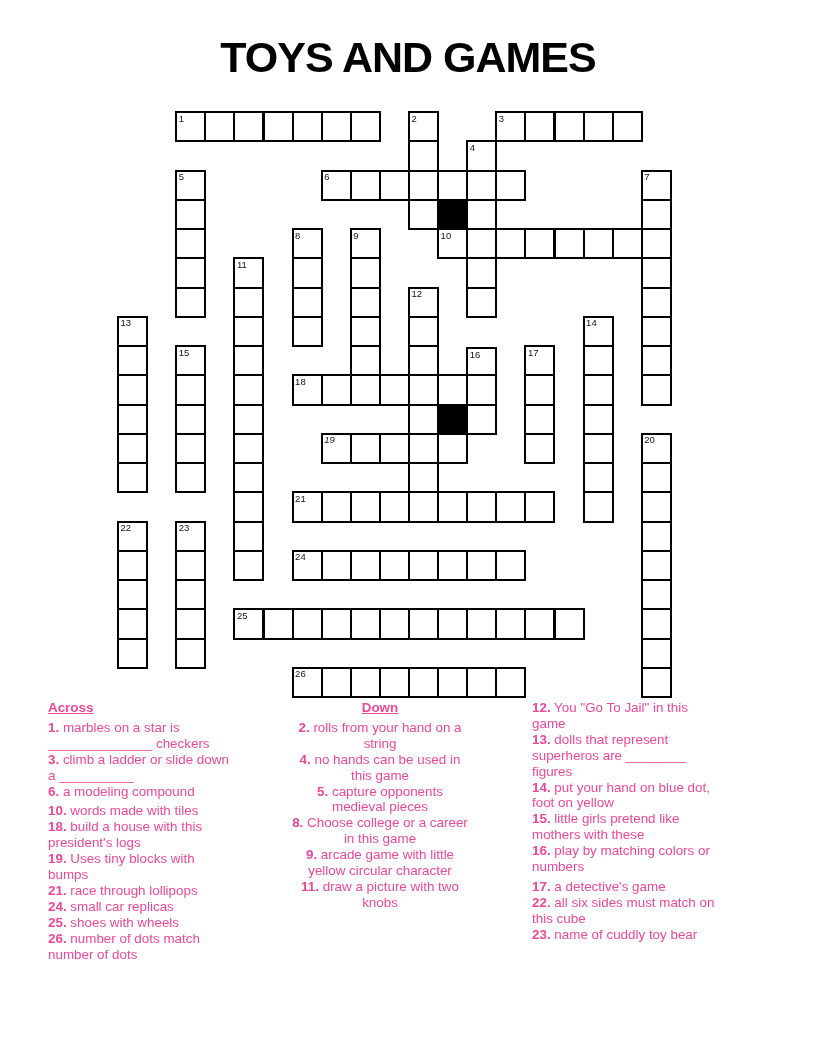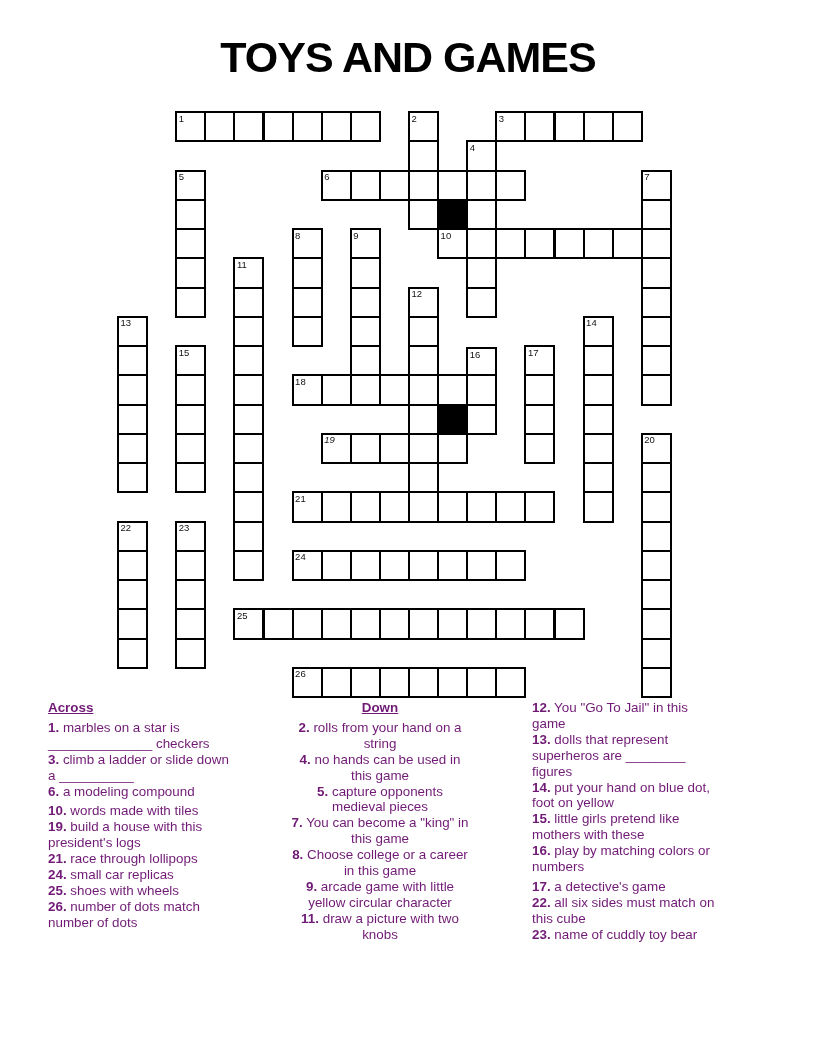--- a/index.html
+++ b/index.html
@@ -7,21 +7,21 @@
         font-family:"Liberation Sans",sans-serif;color:#111111;}
   .title{position:absolute;top:34px;left:0;width:816px;margin:0;text-align:center;
          font-family:"Liberation Sans",sans-serif;font-size:43px;font-weight:700;
          letter-spacing:-1px;color:#000000;line-height:1.1;}
   .grid{position:absolute;left:0;top:0;width:816px;height:700px;}
   .cell{position:absolute;width:31.1px;height:31.25px;border:2px solid #000000;
         background:#ffffff;box-sizing:border-box;}
   .cell.black{background:#000000;}
   .cellnum{position:absolute;top:0.5px;left:1.5px;font-size:9.5px;line-height:10px;
            color:#111111;font-weight:400;}
-  .clue-col{position:absolute;top:700px;font-size:13.4px;line-height:15.9px;color:#701a75;}
+  .clue-col{position:absolute;top:700px;font-size:13.4px;line-height:15.9px;color:#ec4899;}
   .col-across{left:48px;width:190px;}
   .col-down1{left:291px;width:178px;text-align:center;}
   .col-down2{left:532px;width:189px;}
   .clue-heading{font-weight:700;text-decoration:underline;margin:0 0 4px 0;}
   .clue{margin:0;}
   .clue.gap{margin-top:4px;}
   .cnum{font-weight:700;}
 </style>
 </head>
 <body>
@@ -247,34 +247,34 @@
       <div class="cell black" style="left: 437.1px; top: 198.75px;"></div>
       <div class="cell black" style="left: 437.1px; top: 403.5px;"></div>
     </div>
   <div class="clue-col col-across">
     <div class="clue-heading">Across</div>
     <div>
         <div class="clue"><span class="cnum">1.</span> marbles on a star is ______________ checkers</div>
         <div class="clue"><span class="cnum">3.</span> climb a ladder or slide down a __________</div>
         <div class="clue"><span class="cnum">6.</span> a modeling compound</div>
         <div class="clue gap"><span class="cnum">10.</span> words made with tiles</div>
-        <div class="clue"><span class="cnum">19.</span> build a house with this president's logs</div>
+        <div class="clue"><span class="cnum">18.</span> build a house with this president's logs</div>
+        <div class="clue"><span class="cnum">19.</span> Uses tiny blocks with bumps</div>
         <div class="clue"><span class="cnum">21.</span> race through lollipops</div>
         <div class="clue"><span class="cnum">24.</span> small car replicas</div>
         <div class="clue"><span class="cnum">25.</span> shoes with wheels</div>
         <div class="clue"><span class="cnum">26.</span> number of dots match number of dots</div>
       </div>
   </div>
   <div class="clue-col col-down1">
     <div class="clue-heading">Down</div>
     <div>
         <div class="clue"><span class="cnum">2.</span> rolls from your hand on a string</div>
         <div class="clue"><span class="cnum">4.</span> no hands can be used in this game</div>
         <div class="clue"><span class="cnum">5.</span> capture opponents medieval pieces</div>
-        <div class="clue"><span class="cnum">7.</span> You can become a "king" in this game</div>
         <div class="clue"><span class="cnum">8.</span> Choose college or a career in this game</div>
         <div class="clue"><span class="cnum">9.</span> arcade game with little yellow circular character</div>
         <div class="clue"><span class="cnum">11.</span> draw a picture with two knobs</div>
       </div>
   </div>
   <div class="clue-col col-down2">
     <div>
         <div class="clue"><span class="cnum">12.</span> You "Go To Jail" in this game</div>
         <div class="clue"><span class="cnum">13.</span> dolls that represent superheros are ________ figures</div>
         <div class="clue"><span class="cnum">14.</span> put your hand on blue dot, foot on yellow</div>

